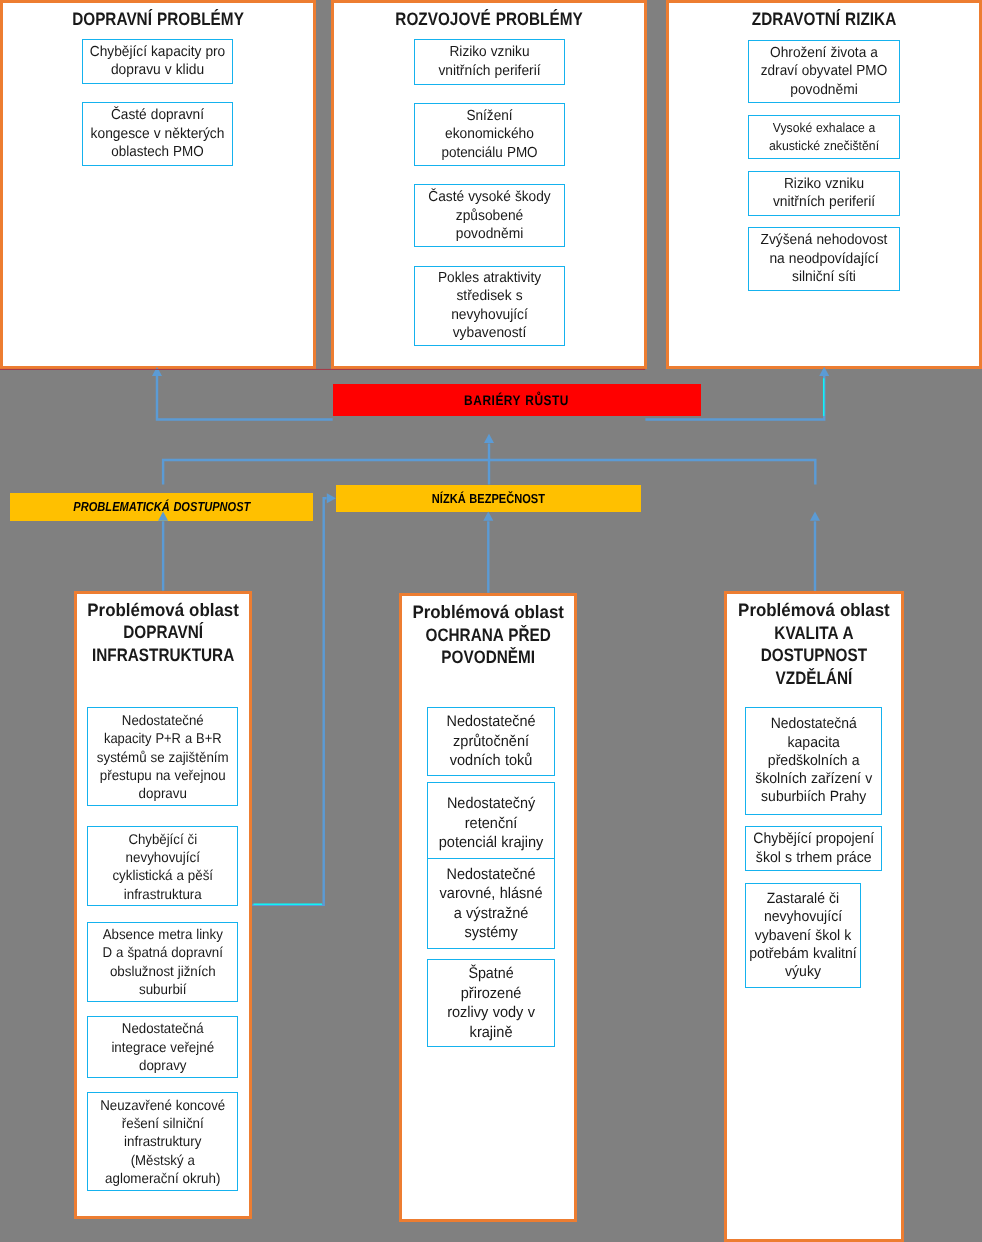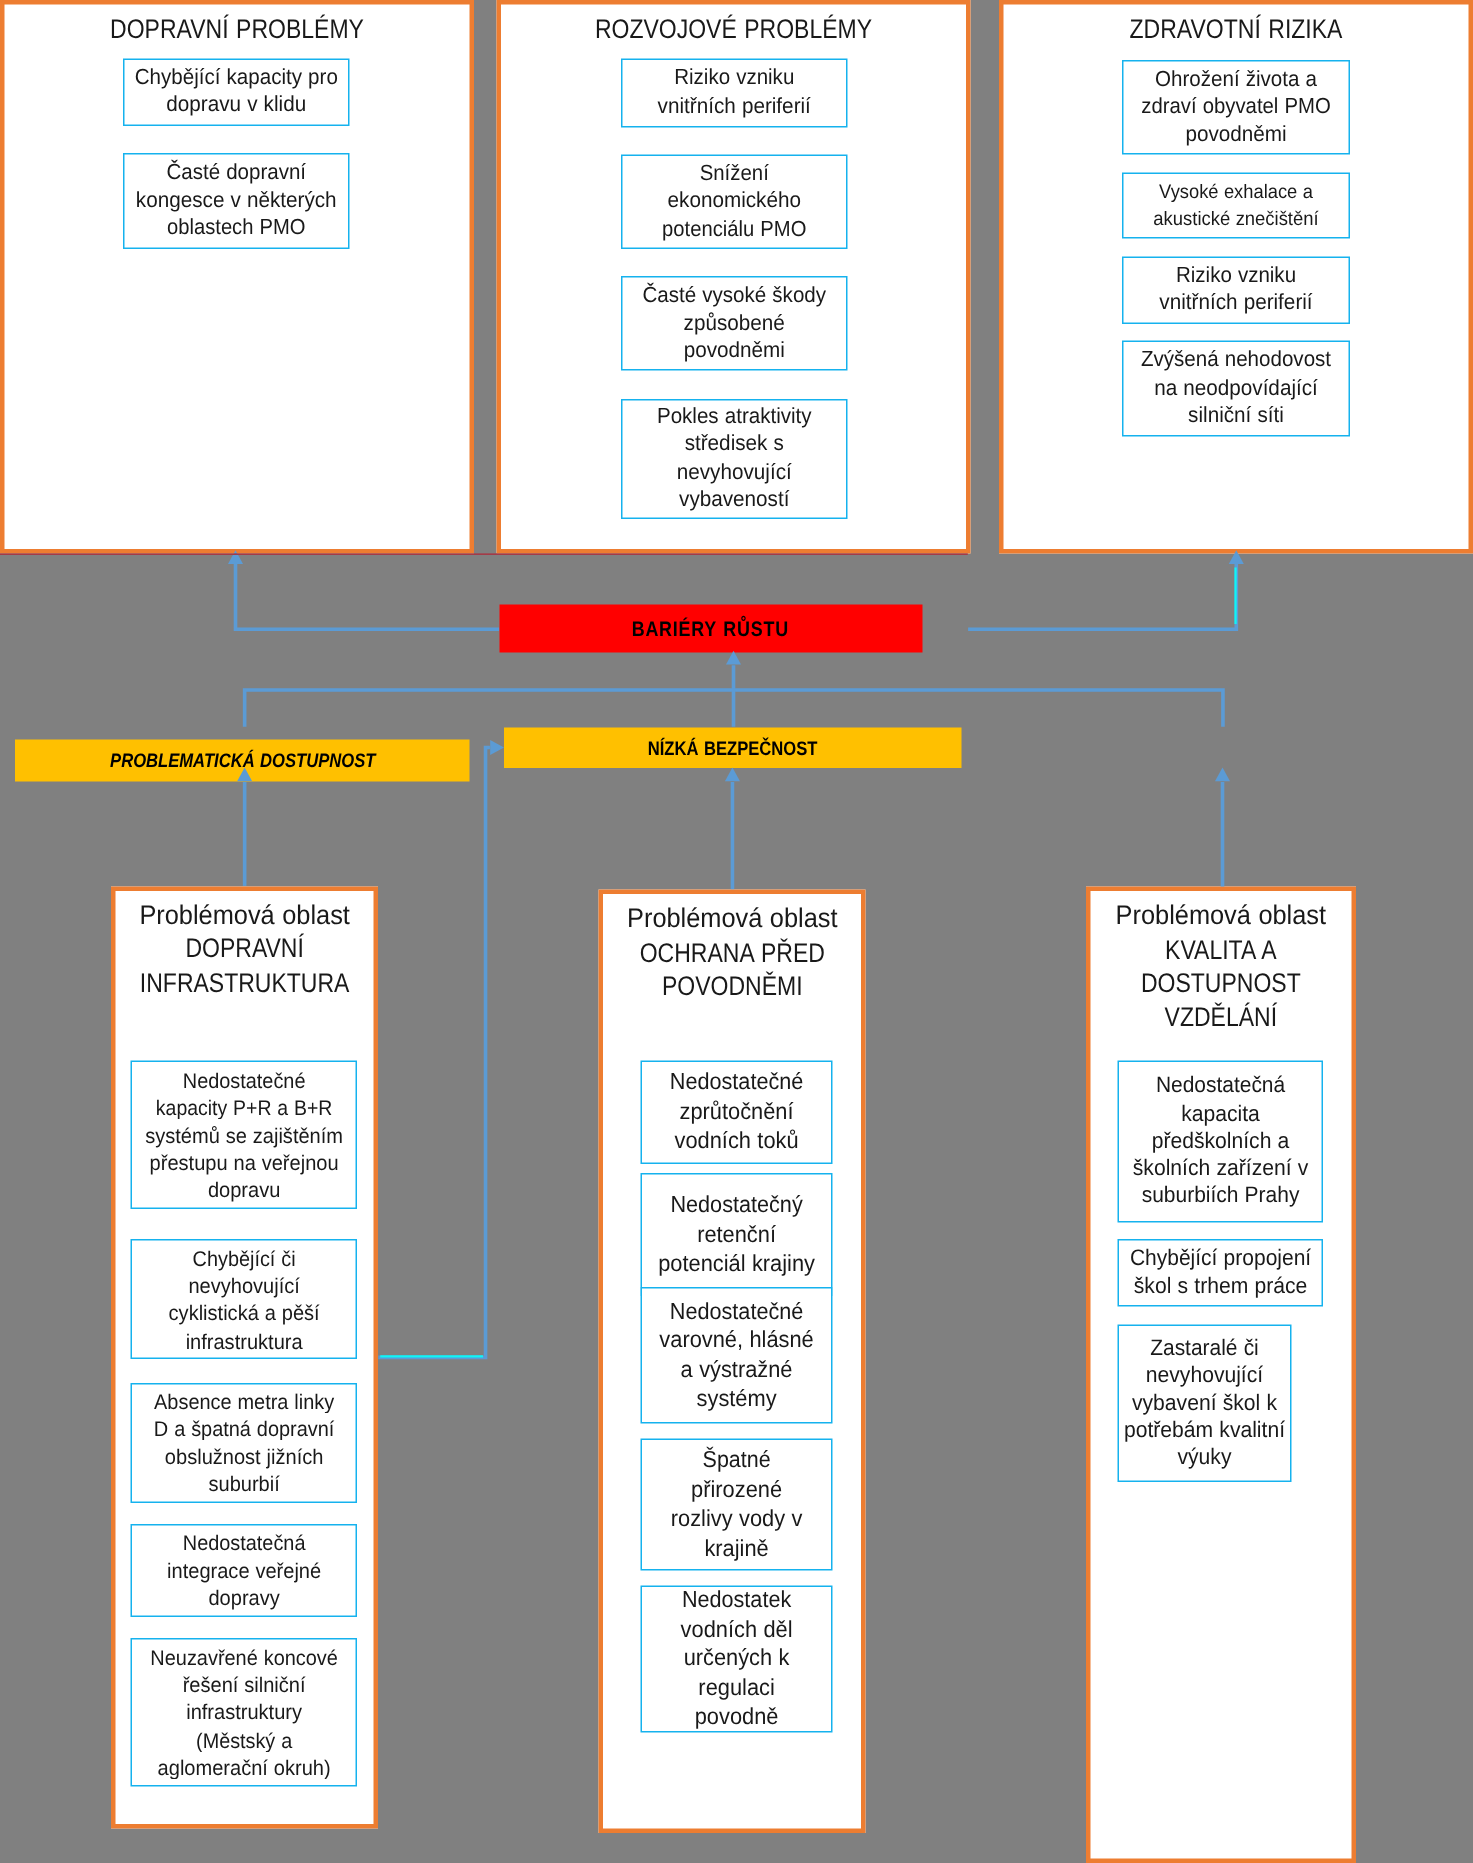--- a/index.html
+++ b/index.html
@@ -7,21 +7,21 @@
   body{width:982px;height:1242px;background:#808080;overflow:hidden;
        font-family:"Liberation Sans",sans-serif;
        -webkit-font-smoothing:antialiased;
        text-rendering:geometricPrecision;}
   
   #stage{position:relative;width:982px;height:1242px;will-change:transform;}
   .abs{position:absolute;box-sizing:border-box;}
 
   .panel{background:#ffffff;border:3px solid #ED7D31;}
 
-  .panel-title{position:absolute;left:0;margin:0;font-weight:normal;
+  .panel-title{position:absolute;left:0;margin:0;font-weight:bold;
                text-align:center;color:#191919;font-size:18px;line-height:22px;}
 
   .bluebox{background:#ffffff;border:1.7px solid #15B2EE;
            display:flex;align-items:center;justify-content:center;
            text-align:center;color:#191919;}
   .bluebox .txt{display:block;width:100%;}
 
   .ybar{background:#FFC000;display:flex;align-items:center;justify-content:center;
         font-weight:bold;font-size:13px;color:#000000;}
   .redbar{background:#FF0000;display:flex;align-items:center;justify-content:center;
@@ -113,21 +113,21 @@
         </span>
       </div>
       <div class="abs bluebox" style="left: 78.8px; top: 224.4px; width: 152px; height: 63.4px; font-size: 14.6px; line-height: 18.4px;">
         <span class="txt">
           <span class="ln" style="transform: scaleX(0.9395); word-spacing: 0.261px;">Zvýšená nehodovost</span>
           <span class="ln" style="transform: scaleX(0.945); word-spacing: 0.236px;">na neodpovídající</span>
           <span class="ln" style="transform: scaleX(0.945); word-spacing: 0.236px;">silniční síti</span>
         </span>
       </div>
   </section>
-  <div class="abs redbar" style="left: 332.7px; top: 403px; width: 282px; height: 31.5px;">
+  <div class="abs redbar" style="left: 332.7px; top: 384px; width: 368px; height: 31.5px;">
     <span class="txt">
         <span class="ln" style="transform: scaleX(0.852); word-spacing: 0.676px;">BARIÉRY RŮSTU</span>
       </span>
   </div>
   <div class="abs ybar" style="left: 10px; top: 493px; width: 303px; height: 27.6px; font-style: italic;">
     <span class="txt">
         <span class="ln" style="transform: scaleX(0.852); word-spacing: 0.628px;">PROBLEMATICKÁ DOSTUPNOST</span>
       </span>
   </div>
   <div class="abs ybar" style="left: 336px; top: 484.5px; width: 305.2px; height: 27.6px;">
@@ -210,29 +210,20 @@
           <span class="ln" style="transform: scaleX(0.945); word-spacing: 0.249px;">a výstražné</span>
           <span class="ln" style="transform: scaleX(0.945); word-spacing: 0.249px;">systémy</span>
         </span>
       </div>
       <div class="abs bluebox" style="left: 24.8px; top: 363.6px; width: 128.1px; height: 87.5px; font-size: 15.4px; line-height: 19.5px;">
         <span class="txt">
           <span class="ln" style="transform: scaleX(0.9295); word-spacing: 0.325px;">Špatné</span>
           <span class="ln" style="transform: scaleX(0.945); word-spacing: 0.249px;">přirozené</span>
           <span class="ln" style="transform: scaleX(0.945); word-spacing: 0.249px;">rozlivy vody v</span>
           <span class="ln" style="transform: scaleX(0.945); word-spacing: 0.249px;">krajině</span>
-        </span>
-      </div>
-      <div class="abs bluebox" style="left: 24.8px; top: 461.1px; width: 128.1px; height: 98px; font-size: 15.4px; line-height: 19.5px;">
-        <span class="txt">
-          <span class="ln" style="transform: scaleX(0.9357); word-spacing: 0.294px;">Nedostatek</span>
-          <span class="ln" style="transform: scaleX(0.945); word-spacing: 0.249px;">vodních děl</span>
-          <span class="ln" style="transform: scaleX(0.945); word-spacing: 0.249px;">určených k</span>
-          <span class="ln" style="transform: scaleX(0.945); word-spacing: 0.249px;">regulaci</span>
-          <span class="ln" style="transform: scaleX(0.945); word-spacing: 0.249px;">povodně</span>
         </span>
       </div>
   </section>
   <section class="abs panel" style="left: 724.4px; top: 591px; width: 179.8px; height: 651px;">
     <h2 class="abs panel-title" style="top: 5.3px; width: 173.8px; font-size: 18px; line-height: 22.5px;">
         <span class="ln" style="transform: scaleX(0.9392); word-spacing: 0.324px;">Problémová oblast</span>
         <span class="ln" style="transform: scaleX(0.852); word-spacing: 0.869px;">KVALITA A</span>
         <span class="ln" style="transform: scaleX(0.852); word-spacing: 0.869px;">DOSTUPNOST</span>
         <span class="ln" style="transform: scaleX(0.852); word-spacing: 0.869px;">VZDĚLÁNÍ</span>
       </h2>

